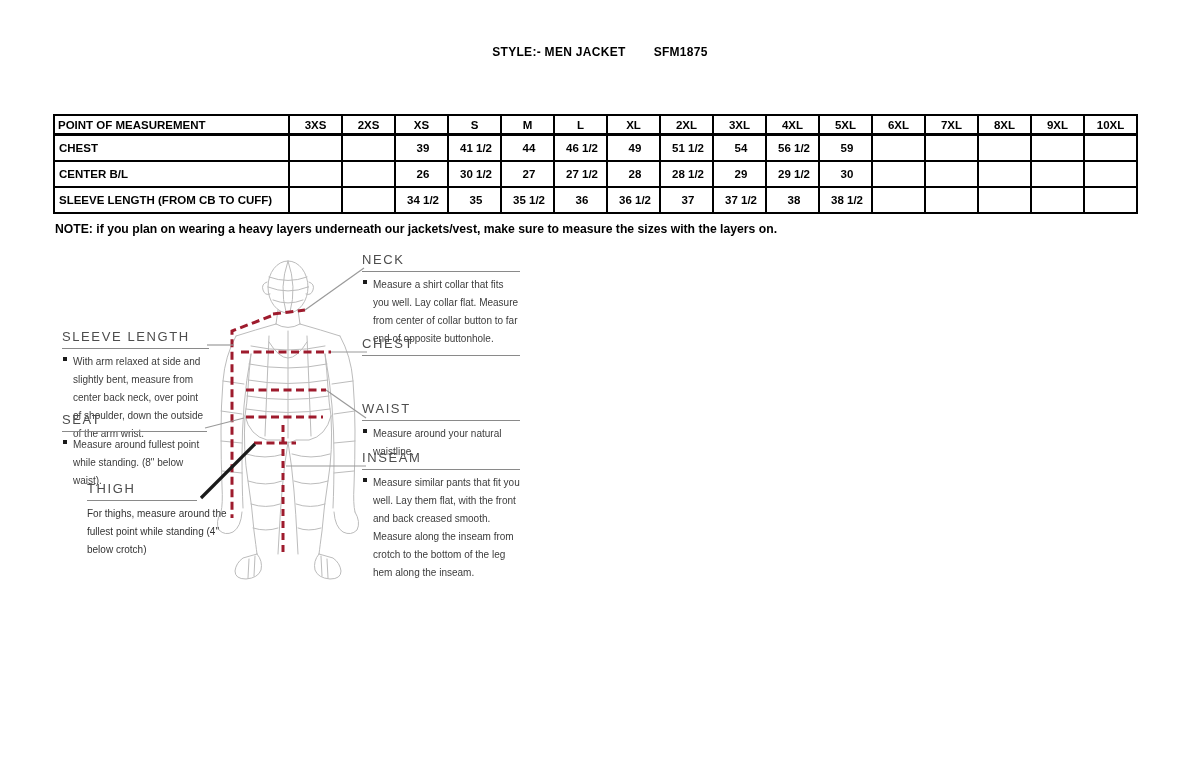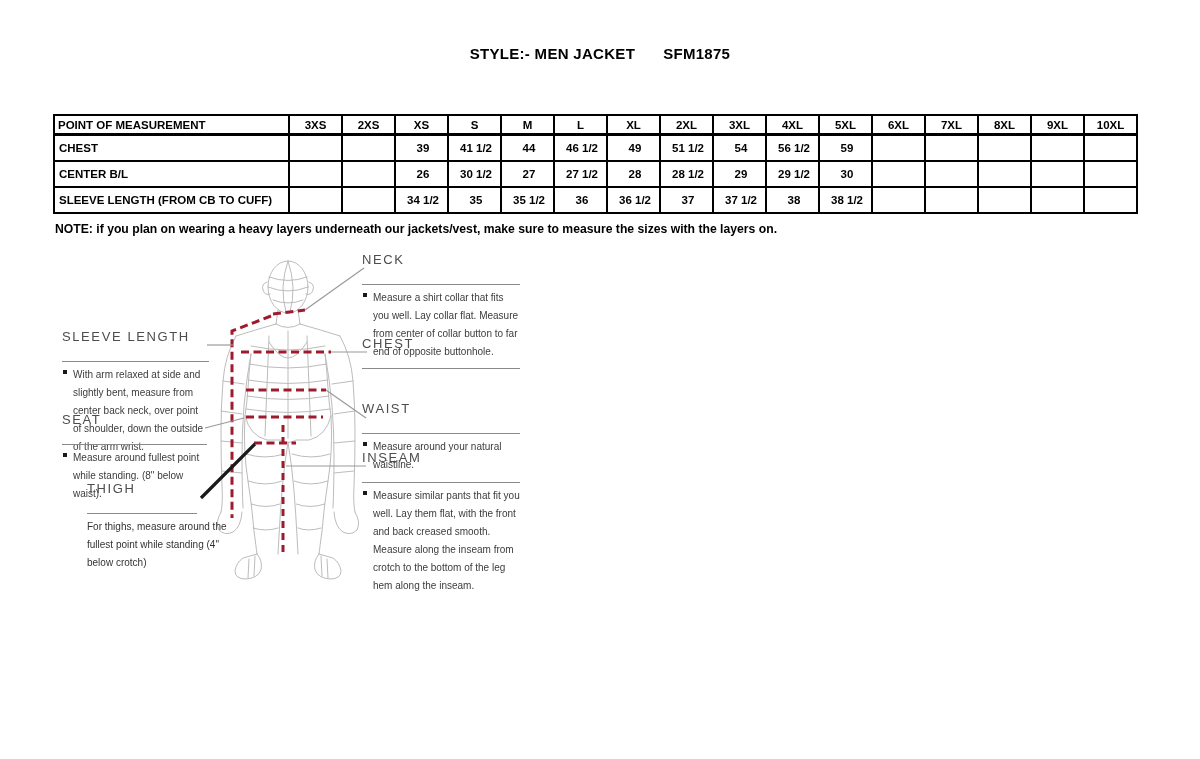--- a/index.html
+++ b/index.html
@@ -1,21 +1,21 @@
 <!DOCTYPE html>
 <html><head>
 <meta charset="utf-8">
 <style>
   html,body{margin:0;padding:0;background:#fff;}
   .page{position:relative;width:1200px;height:759px;background:#ffffff;
         font-family:"Liberation Sans",sans-serif;color:#000;overflow:hidden;}
 
   
   .title{position:absolute;top:45px;left:0;width:100%;text-align:center;
-         font-size:15px;font-weight:bold;letter-spacing:.3px;}
+         font-size:12px;font-weight:bold;letter-spacing:.3px;}
   .title .code{margin-left:28px;}
 
   
   .size-table{position:absolute;left:53px;top:114px;border-collapse:collapse;
               table-layout:fixed;font-size:11.5px;font-weight:bold;
               border:2px solid #000;}
   .size-table col.c0{width:235px;}
   .size-table col.c{width:53px;}
   .size-table th,.size-table td{border:2px solid #000;padding:0 3px;height:24px;
               overflow:hidden;white-space:nowrap;}
@@ -25,21 +25,21 @@
   .size-table td.val{text-align:center;padding-left:6px;}
 
   
   .note{position:absolute;left:55px;top:222px;font-size:12.2px;font-weight:bold;}
 
   
   .fig-svg{position:absolute;left:55px;top:246px;}
 
   .lbl{position:absolute;width:158px;}
   .lbl .hd{font-size:13px;letter-spacing:1.6px;color:#4d4d4d;height:14px;
-           padding-bottom:18px;border-bottom:1px solid #8a8a8a;white-space:nowrap;}
+           padding-bottom:5px;border-bottom:1px solid #8a8a8a;white-space:nowrap;}
   .lbl .bd{display:flex;margin-top:4px;font-size:10px;line-height:18px;color:#3c3c3c;}
   .blt{width:4px;height:4px;background:#1a1a1a;margin:4px 6px 0 1px;flex:none;}
   .lbl .tx{flex:1;}
 
   .lbl.neck{left:362px;top:252px;}
   .lbl.chest{left:362px;top:336px;}
   .lbl.waist{left:362px;top:401px;}
   .lbl.inseam{left:362px;top:450px;}
   .lbl.sleeve{left:62px;top:329px;width:147px;}
   .lbl.seat{left:62px;top:412px;width:145px;}

